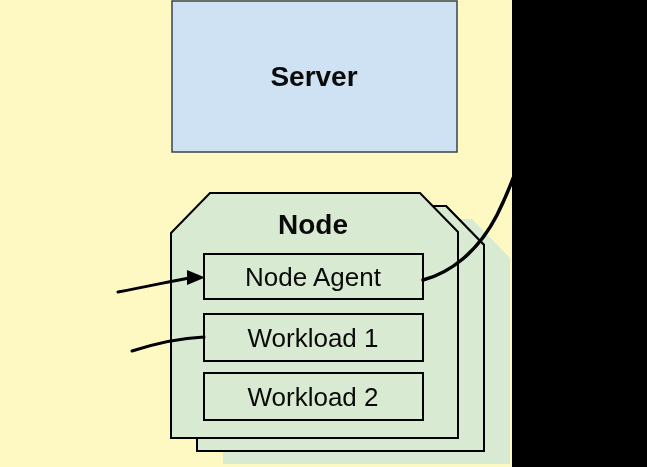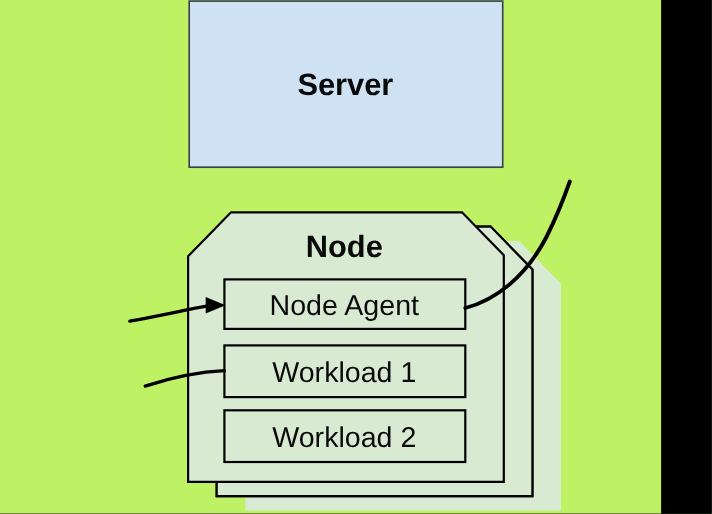--- a/index.html
+++ b/index.html
@@ -2,23 +2,23 @@
 <html><head>
 <meta charset="utf-8">
 <style>
   html, body {
     margin: 0;
     padding: 0;
     background: #000000;
   }
   .canvas {
     position: relative;
-    width: 601px;
+    width: 512px;
     height: 467px;
-    background: #bef264;
+    background: #fef9c3;
     overflow: hidden;
     font-family: "Liberation Sans", "DejaVu Sans", sans-serif;
   }
   svg { display: block; }
   text {
     font-family: "Liberation Sans", "DejaVu Sans", sans-serif;
     fill: #0a0a0a;
   }
   .title-text {
     font-size: 28px;

